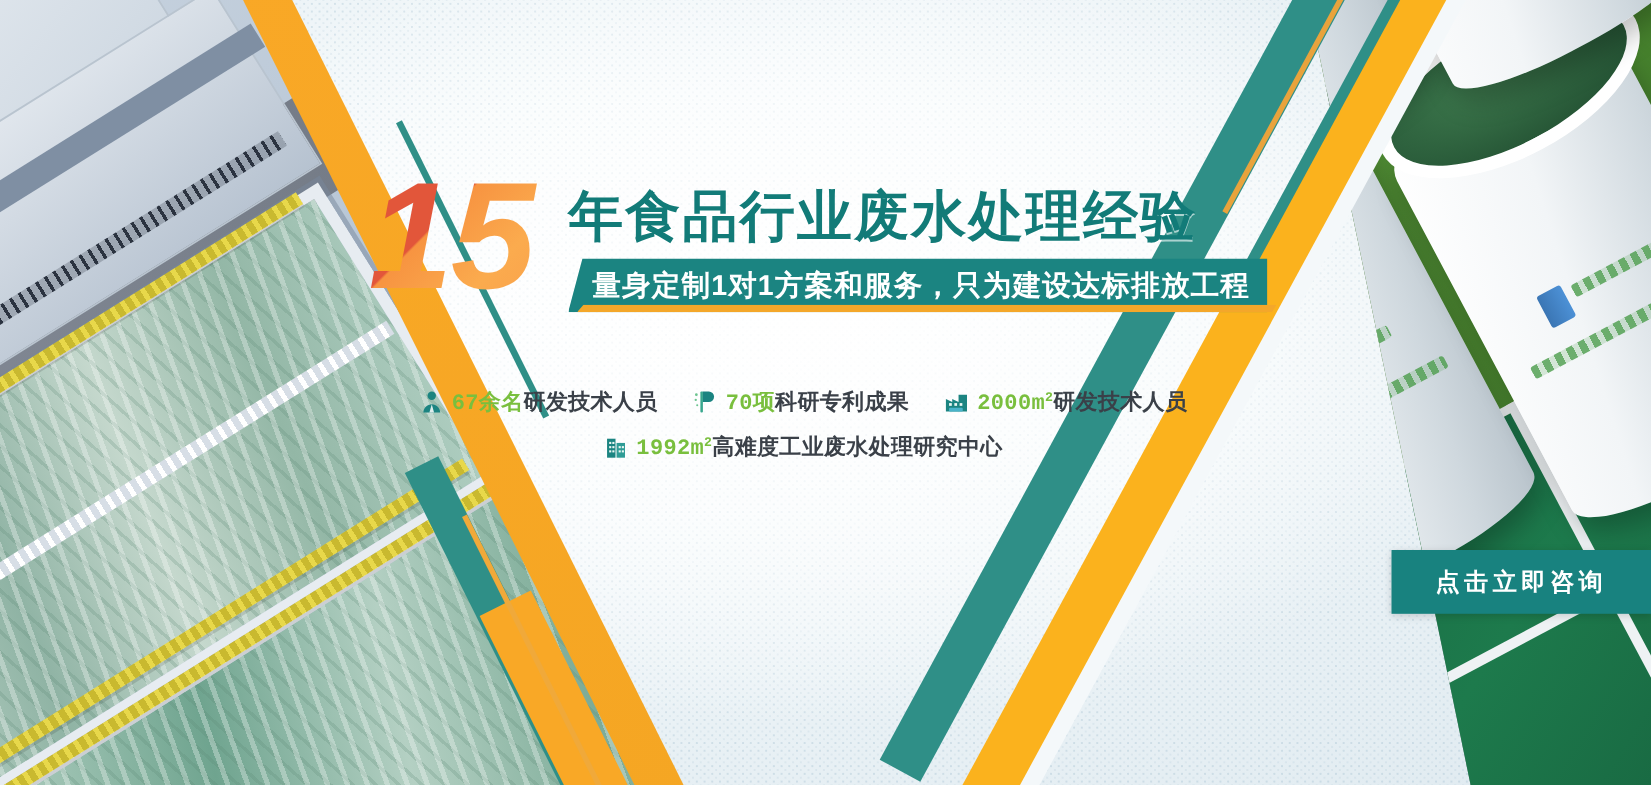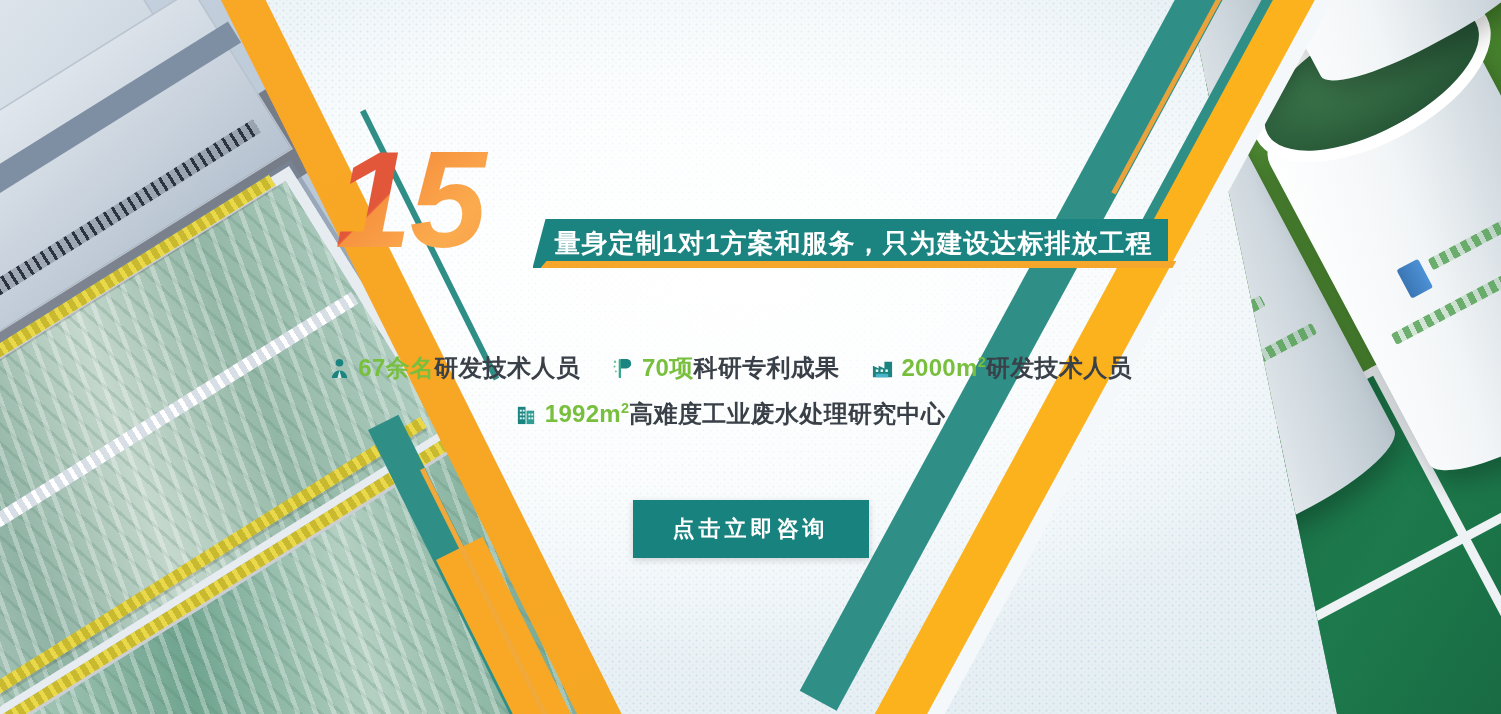--- a/index.html
+++ b/index.html
@@ -147,22 +147,22 @@
   .st-r-white{
     left:1340px;top:-60px;width:22px;height:920px;
     background:#f4f8fa;
     transform:rotate(28.5deg);
   }
 
   
   .content{position:absolute;left:0;top:0;width:1501px;height:714px;}
 
   .headline-row{
-    position:absolute;left:335px;top:136px;
-    display:flex;align-items:flex-end;gap:32px;
+    position:absolute;left:335px;top:152px;
+    display:flex;align-items:flex-end;gap:16px;
   }
   .num15{
     position:relative;
     font-size:138px;line-height:.92;
     font-weight:bold;font-style:italic;
     letter-spacing:-2px;
     font-family:"Liberation Sans","DejaVu Sans",sans-serif;
     background:linear-gradient(135deg,#e2563a 0%, #e2563a 38%, #f79441 39%, #fbab4e 70%, #f9a04a 100%);
     -webkit-background-clip:text;background-clip:text;color:transparent;
     padding-right:16px;
@@ -195,26 +195,26 @@
     background:#f4a72a;
     clip-path:polygon(6px 0, 100% 0, calc(100% - 4px) 100%, 0 100%);
   }
 
   
   .features{position:absolute;left:335px;top:352px;width:790px;}
   .feat-row{display:flex;justify-content:center;align-items:center;gap:32px;}
   .feat-row.second{margin-top:14px;}
   .feat{display:flex;align-items:center;gap:7px;white-space:nowrap;}
   .feat-ico{width:23px;height:23px;flex:0 0 23px;display:block;}
-  .feat-txt{font-size:24px;color:#3a4048;font-weight:bold;letter-spacing:.3px;}
+  .feat-txt{font-size:20px;color:#3a4048;font-weight:bold;letter-spacing:.3px;font-family:Liberation Mono, monospace;}
   .hl{color:#79bf3e;font-weight:bold;}
   .hl sup{font-size:.6em;vertical-align:super;}
 
   
-  .cta-wrap{position:absolute;left:0;top:500px;width:1501px;display:flex;justify-content:center;}
+  .cta-wrap{position:absolute;left:0;top:500px;width:1501px;display:flex;justify-content:flex-end;}
   .cta{
     background:#18827f;color:#fff;
     font-size:22px;font-weight:bold;letter-spacing:4px;
     padding:14px 40px;border:none;cursor:pointer;
     font-family:"Liberation Sans","DejaVu Sans",sans-serif;
     box-shadow:0 2px 7px rgba(0,0,0,.16);
   }
 </style>
 </head>
 <body>
@@ -298,20 +298,21 @@
   <div class="stripe st-r-teal-wide"></div>
   <div class="stripe st-r-teal-thin"></div>
   <div class="stripe st-r-orange-thin"></div>
 
   <div class="content">
 
     <div class="headline-row">
       <div class="num15" data-shadow="15">15</div>
 
       <div class="title-block">
+        <div class="main-title">年食品行业废水处理经验</div>
         <div class="sub-wrap">
           <span class="sub-bar">量身定制1对1方案和服务，只为建设达标排放工程</span>
           <div class="sub-underline"></div>
         </div>
       </div>
     </div>
 
     <div class="features">
 
       <div class="feat-row">

